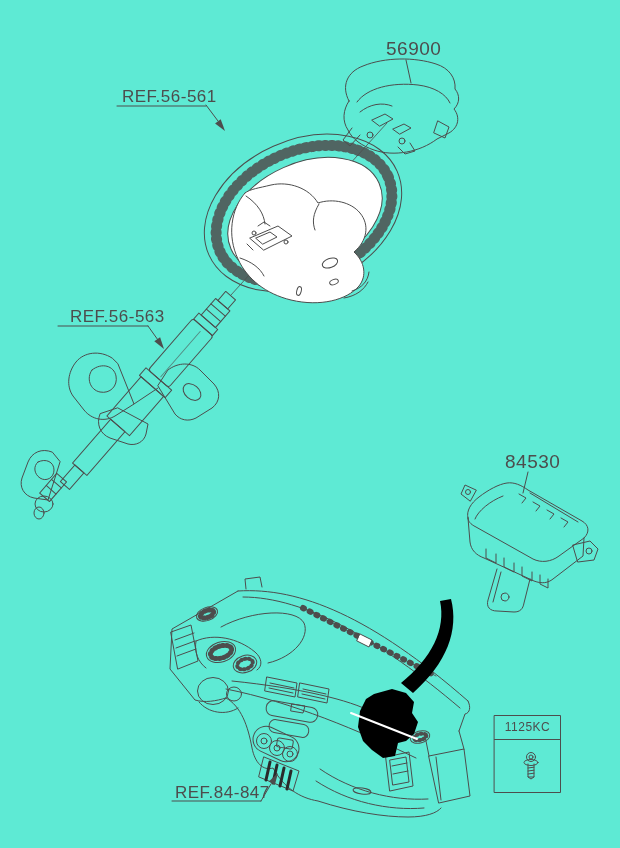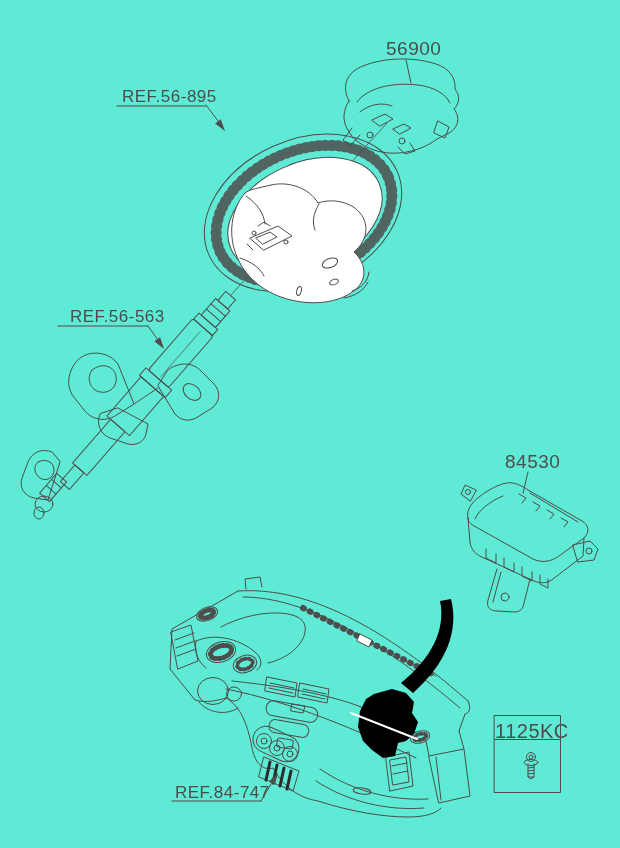--- a/index.html
+++ b/index.html
@@ -18,21 +18,21 @@
     cursor:pointer;
     line-height:1;
     letter-spacing:0.5px;
   }
   .part-number{font-size:19px;}
   .ref-label{font-size:17px;}
   .kit-code{
     position:absolute;
     left:495px;top:720px;width:65px;
     text-align:center;
-    font-size:20px;
+    font-size:12px;
     color:#4d4d4d;
     letter-spacing:0.5px;
     cursor:pointer;
   }
 </style>
 </head>
 <body>
 
 <div id="stage">
 
@@ -232,23 +232,23 @@
         <ellipse cx="531" cy="762.5" rx="7" ry="3"></ellipse>
         <path d="M 528,764 L 528,777 L 534,777 L 534,764"></path>
         <path d="M 528,768 L 534,767.2 M 528,771 L 534,770.2 M 528,774 L 534,773.2"></path>
         <path d="M 528,777 L 531,779 L 534,777"></path>
       </g>
     </g>
   </svg>
 
   <div class="callout part-number" style="left:386px;top:39px;">56900</div>
 
-  <div class="callout ref-label" style="left:122px;top:88px;">REF.56-895</div>
+  <div class="callout ref-label" style="left:122px;top:88px;">REF.56-561</div>
 
   <div class="callout ref-label" style="left:62px;top:308px;margin-left:8px;">REF.56-563</div>
 
   <div class="callout part-number" style="left:505px;top:452px;text-align:right;">84530</div>
 
-  <div class="callout ref-label" style="left:175px;top:784px;">REF.84-747</div>
+  <div class="callout ref-label" style="left:175px;top:784px;">REF.84-847</div>
 
   <div class="kit-code">1125KC</div>
 
 </div>
 
 </body></html>

